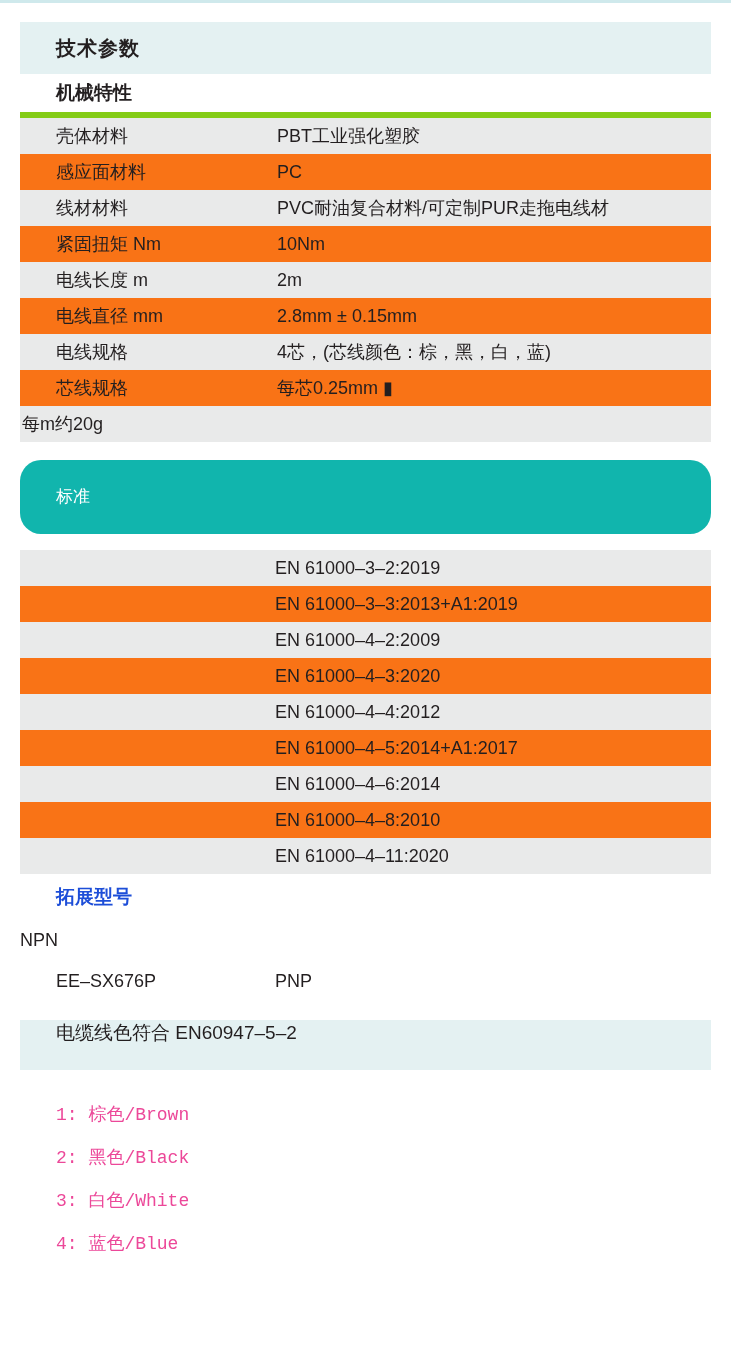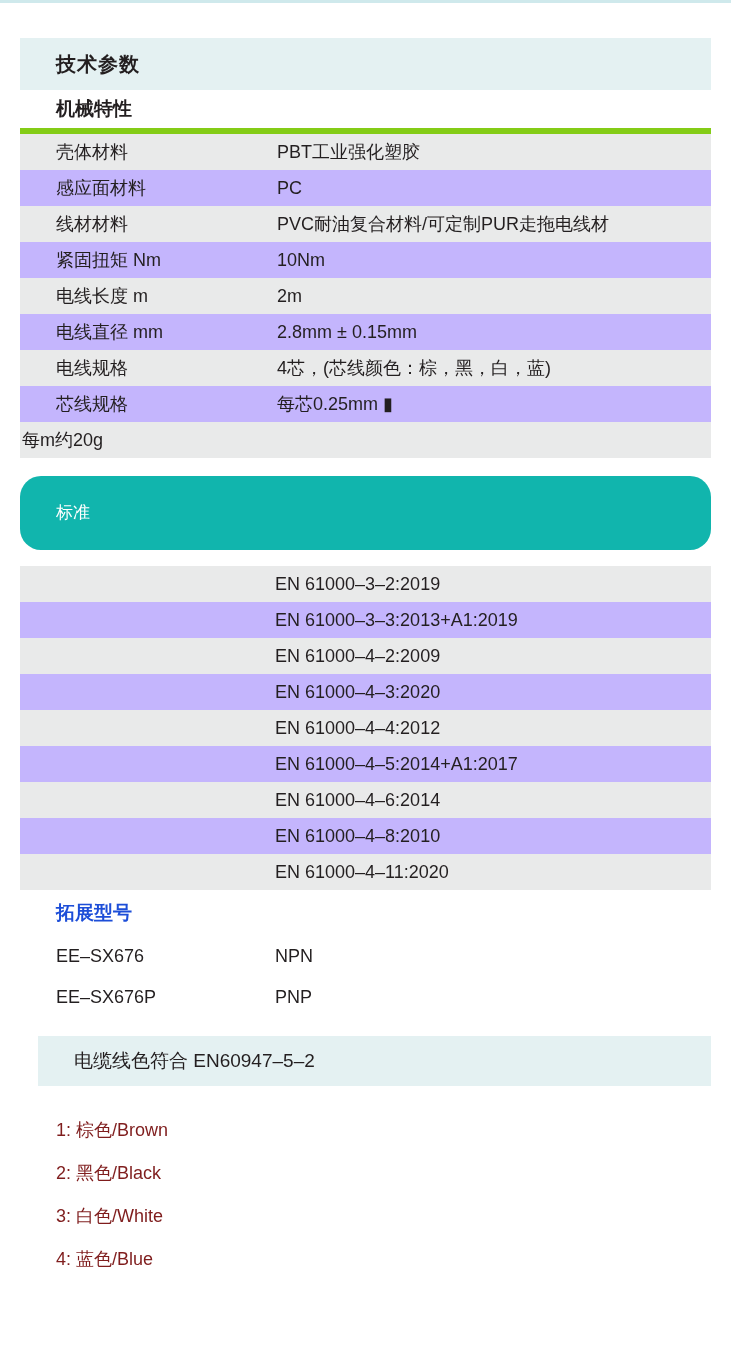--- a/index.html
+++ b/index.html
@@ -24,21 +24,21 @@
   .top-rule {
     position: absolute;
     left: 0; top: 0;
     width: 731px;
     height: 3px;
     background: #cfe9ec;
   }
   .sheet {
     position: absolute;
     left: 20px;
-    top: 38px;
+    top: 22px;
     width: 691px;
   }
   
   .row {
     display: flex;
     align-items: flex-start;
     box-sizing: border-box;
     min-height: 36px;
   }
   .row .c1 {
@@ -54,21 +54,21 @@
   .row .c2 {
     flex: 1 1 auto;
     padding-left: 2px;
     box-sizing: border-box;
     font-size: 18px;
     color: #231f20;
     line-height: 36px;
     white-space: nowrap;
   }
   .shade { background: #e9eaea; }
-  .plain { background: #c4b5fd; }
+  .plain { background: #f97316; }
 
   
   .band-title {
     height: 52px;
     background: #e4f1f2;
     display: flex;
     align-items: center;
   }
   .band-title .txt {
     padding-left: 36px;
@@ -169,40 +169,39 @@
     flex: 1 1 auto;
     font-size: 18px;
     white-space: nowrap;
   }
 
   
   .cable-band {
     height: 50px;
     background: #e4f1f2;
     display: flex;
-    align-items: center;
     margin-top: 18px;
-    margin-left: 18px;
   }
   .cable-band .txt {
     padding-left: 36px;
     font-size: 19px;
     color: #231f20;
   }
   .wire-list {
     padding-top: 22px;
     background: #ffffff;
   }
   .wire-item {
     height: 43px;
     display: flex;
     align-items: center;
     padding-left: 36px;
     font-size: 18px;
-    color: #7f1d1d;
+    color: #ec4899;
+    font-family: Liberation Mono, monospace;
   }
   .bottom-pad { height: 40px; background: #ffffff; }
 </style>
 </head>
 <body>
 
 <div class="page">
   <div class="top-rule"></div>
 
   <div class="sheet">
@@ -293,21 +292,20 @@
     </div>
     <div class="std-row shade">
       <div class="c1"></div>
       <div class="c2">EN 61000–4–11:2020</div>
     </div>
 
     <div class="ext-head">
       <span class="txt">拓展型号</span>
     </div>
     <div class="ext-row">
-      <div class="c1">EE–SX676</div>
       <div class="c2">NPN</div>
     </div>
     <div class="ext-row">
       <div class="c1">EE–SX676P</div>
       <div class="c2">PNP</div>
     </div>
 
     <div class="cable-band">
       <span class="txt">电缆线色符合  EN60947–5–2</span>
     </div>

